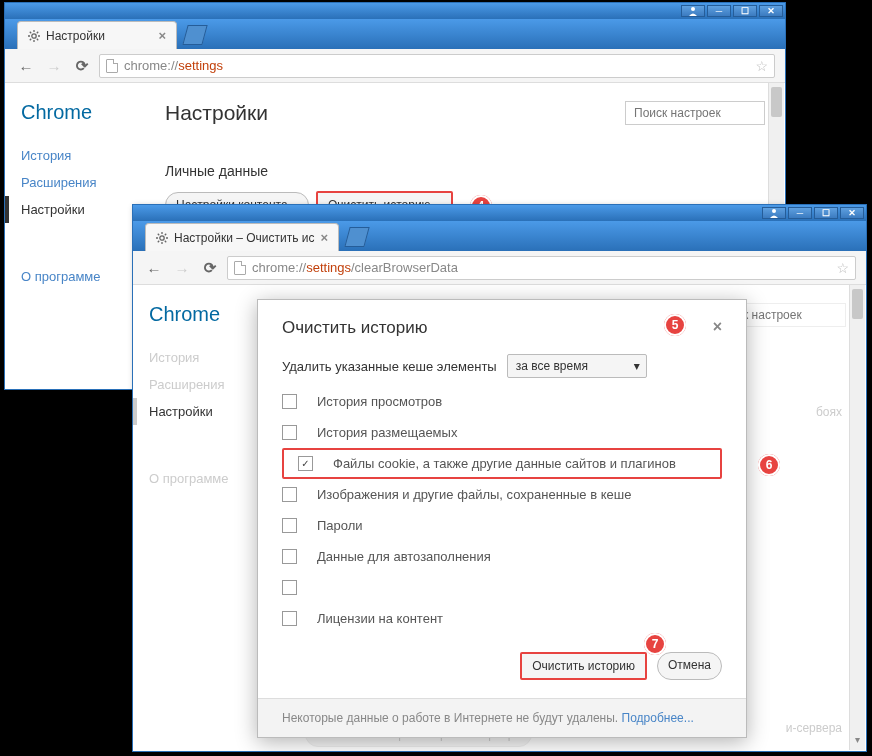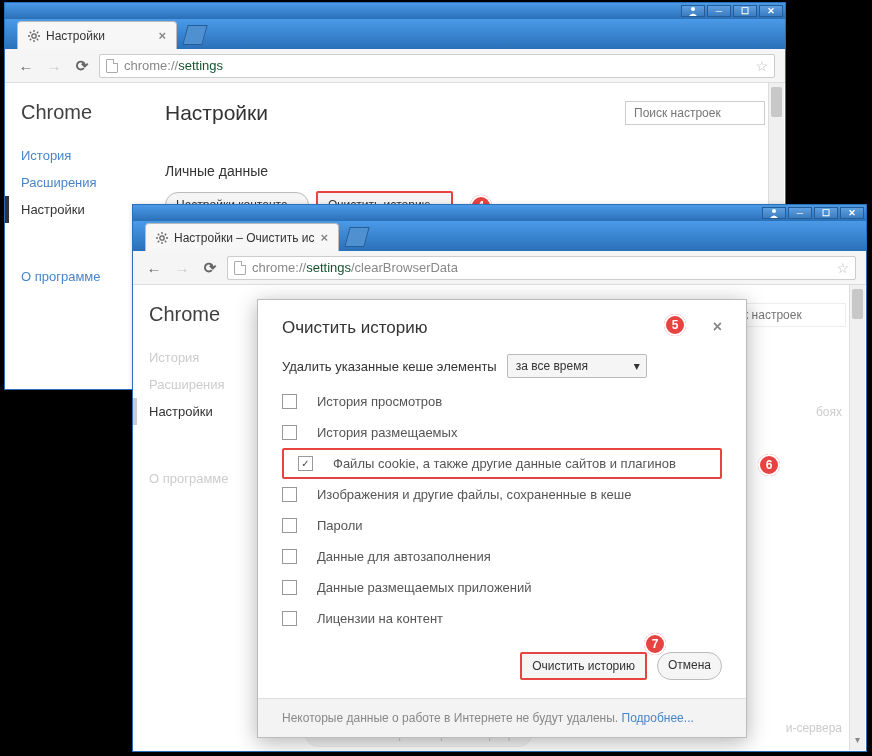--- a/index.html
+++ b/index.html
@@ -85,34 +85,34 @@
   flex: 1;
   height: 24px;
   border: 1px solid #ccc;
   border-radius: 2px;
   display: flex; align-items: center;
   padding: 0 6px;
   gap: 6px;
   background: #fff;
 }
 .omnibox .url { color: #888; font-size: 13px; }
-.omnibox .url .ub { color: #14532d; }
+.omnibox .url .ub { color: #c2410c; }
 .omnibox .star { color: #bbb; font-size: 14px; margin-left: auto; }
 
 .page {
   display: flex;
   background: #fff;
   height: calc(100% - 80px);
 }
 .sidebar {
   width: 140px;
   padding: 18px 16px;
 }
 .sidebar .logo {
-  color: #404040; font-size: 20px; margin-bottom: 18px;
+  color: #0369a1; font-size: 20px; margin-bottom: 18px;
 }
 .sidebar .item {
   color: #4885c7; font-size: 13px;
   padding: 6px 0;
   cursor: pointer;
 }
 .sidebar .item.active { color: #333; border-left: 4px solid #333; margin-left: -16px; padding-left: 12px; }
 
 .content {
   flex: 1;
@@ -354,21 +354,20 @@
       <div class="check-row">
           <span class="chk"></span>
           <span>Пароли</span>
         </div>
       <div class="check-row">
           <span class="chk"></span>
           <span>Данные для автозаполнения</span>
         </div>
       <div class="check-row">
           <span class="chk"></span>
-          <span>Данные размещаемых приложений</span>
         </div>
       <div class="check-row">
           <span class="chk"></span>
           <span>Лицензии на контент</span>
         </div>
 
       <span class="callout" style="position:absolute; right:-34px; top:154px;">6</span>
       <span class="callout" style="position:absolute; right:80px; bottom:82px;">7</span>
 
       <div class="dlg-footer">

